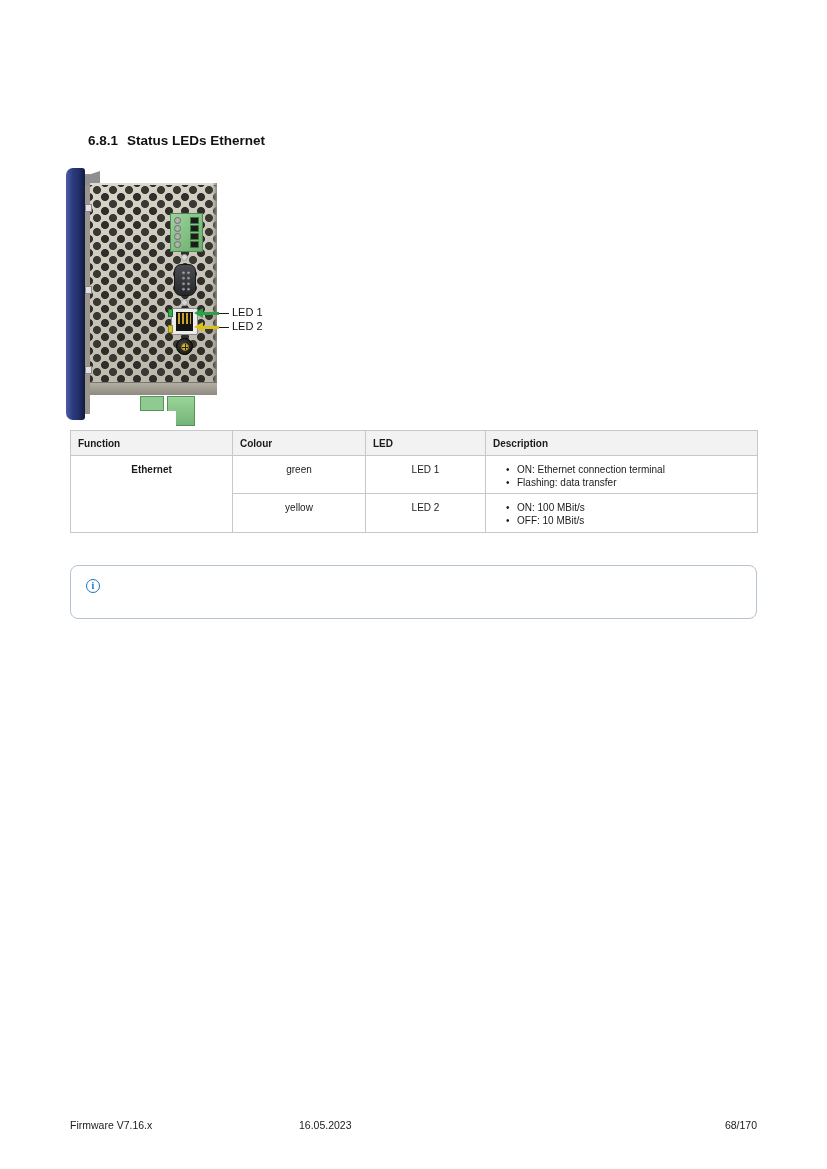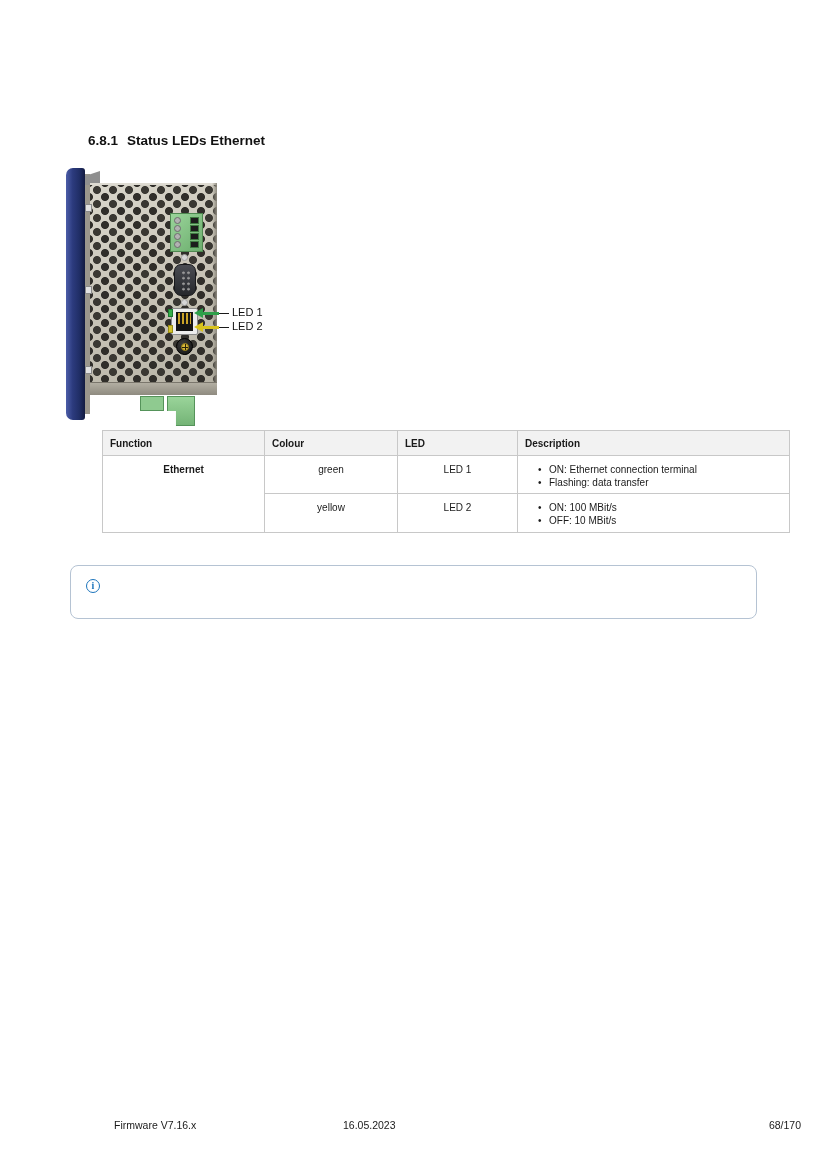--- a/index.html
+++ b/index.html
@@ -87,21 +87,21 @@
   .ah1 { left:130px; top:142px; border-right:9px solid #2fa04a; }
   .ah2 { left:130px; top:156px; border-right:9px solid #d8c31e; }
   .aline1 { left:139px; top:146px; width:16px; height:2.5px; background:#2fa04a; }
   .aline2 { left:139px; top:160px; width:16px; height:2.5px; background:#d8c31e; }
   .bline1 { left:155px; top:146.5px; width:10px; height:1.6px; background:#1a1a1a; }
   .bline2 { left:155px; top:160.5px; width:10px; height:1.6px; background:#1a1a1a; }
   .led-label { font-size:11px; color:#111; white-space:nowrap; }
   .ll1 { left:168px; top:140px; } .ll2 { left:168px; top:154px; }
   
   .spec-table { position:absolute; left:70px; top:430px; width:687px;
-    border-collapse:collapse; table-layout:fixed; font-size:10px; color:#1a1a1a;margin-left:32px; }
+    border-collapse:collapse; table-layout:fixed; font-size:10px; color:#1a1a1a; }
   .spec-table th, .spec-table td { border:1px solid #c8c8c8; }
   .spec-table th { background:#f2f2f2; font-weight:bold; text-align:left;
     padding:0 7px; height:25px; vertical-align:middle; }
   .spec-table td { vertical-align:top; padding-top:8px; }
   .spec-table td.c { text-align:center; }
   .spec-table td.fn { font-weight:bold; }
   .spec-table tr.r1 td { height:38px; }
   .spec-table tr.r2 td { height:39px; }
   .desc-list { list-style:none; margin:0; padding:0 6px 0 20px; }
   .desc-list li { position:relative; line-height:12.5px; padding-left:11px; }
@@ -111,21 +111,21 @@
     border:1px solid #b5c3d3; border-radius:8px; background:#fff; }
   .info-icon { position:absolute; left:15px; top:13px; width:14px; height:14px;
     border:1.4px solid #1c74bc; border-radius:50%; color:#1c74bc;
     display:flex; align-items:center; justify-content:center;
     font-family:"Liberation Serif", serif; font-size:10px; font-weight:bold; line-height:1; }
   .info-text { position:absolute; left:41px; top:11px; width:606px;
     font-size:11.5px; line-height:16px; color:#1a1a1a; }
   .info-text a { color:#1c74bc; text-decoration:none; cursor:pointer; }
   
   .footer { position:absolute; left:70px; top:1119px; width:687px;
-    display:flex; font-size:10.5px; color:#1a1a1a;margin-left:44px; }
+    display:flex; font-size:10.5px; color:#1a1a1a; }
   .footer span { flex:1; }
   .footer .fc { }
   .footer .fr { text-align:right; }
 </style>
 </head>
 <body>
 
 <div class="page">
 
 

